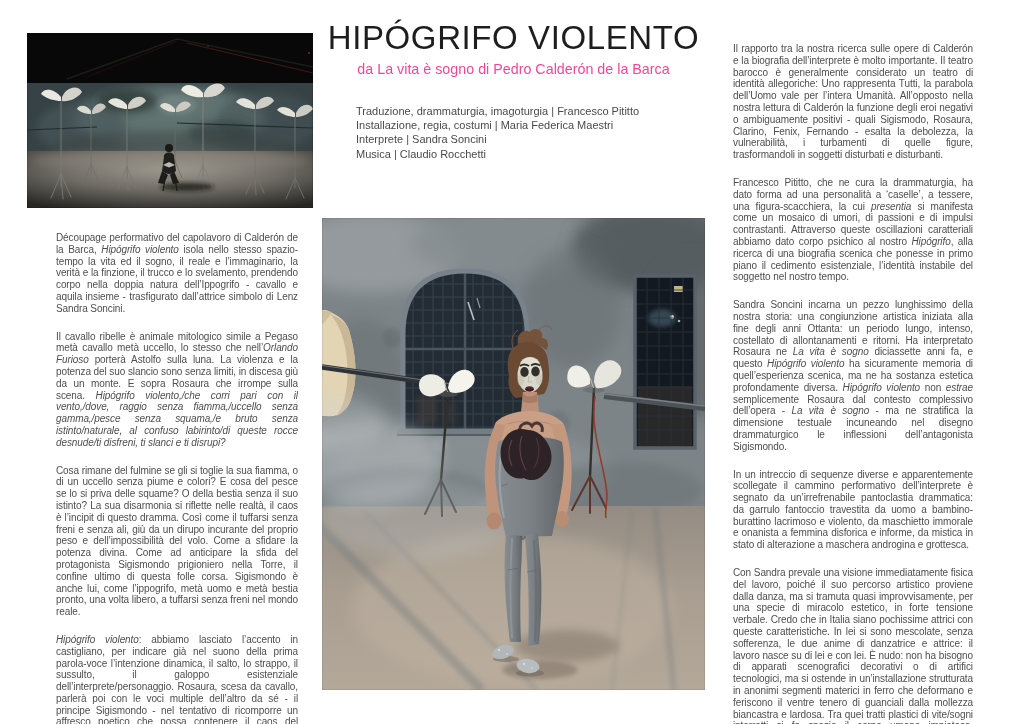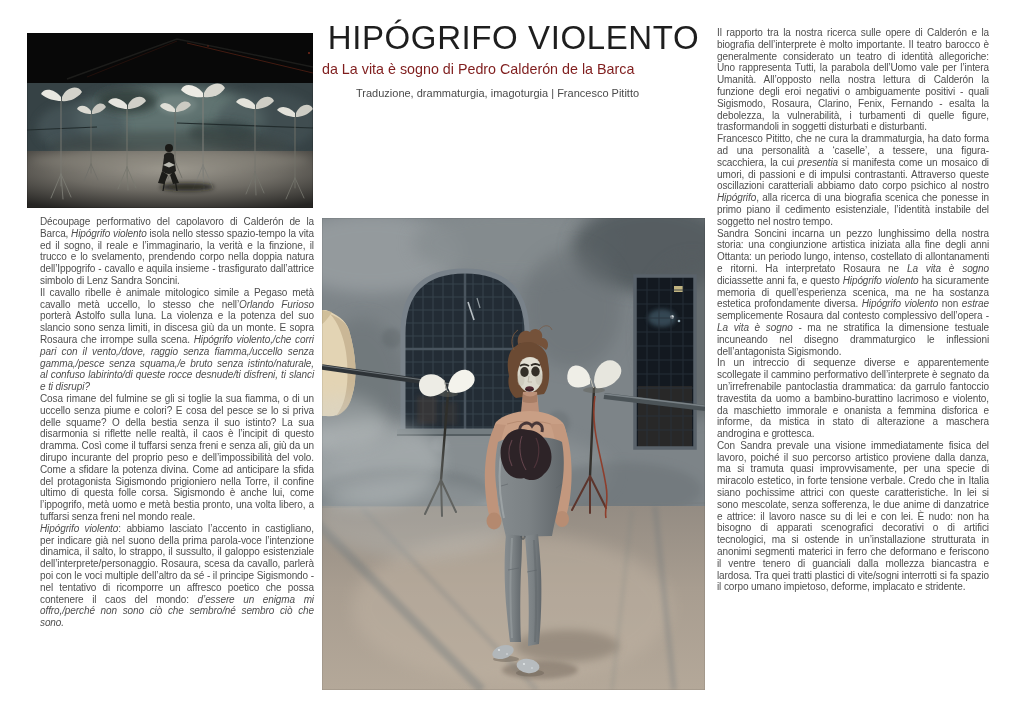--- a/index.html
+++ b/index.html
@@ -4,31 +4,31 @@
 <style>
   html,body{margin:0;padding:0;background:#e8e8e8;}
   .page{
     position:relative;width:1024px;height:724px;background:#fff;overflow:hidden;
     font-family:"Liberation Sans", sans-serif;margin:0 auto;
   }
   .photo{position:absolute;display:block;}
   .photo-left{left:27px;top:33px;width:286px;height:175px;}
   .photo-center{left:322px;top:218px;width:383px;height:472px;}
   .col{position:absolute;font-size:10px;line-height:11.8px;color:#4e4e4e;letter-spacing:-0.1px;}
-  .col p{margin:0;text-align:justify;text-justify:inter-word;}
+  .col p{margin:16px;text-align:justify;text-justify:inter-word;}
   .col i{font-style:italic;}
   .left-col{left:40px;top:216px;width:274px;}
   .right-col{left:717px;top:27px;width:272px;}
   .title-block{position:absolute;left:322px;top:20px;width:383px;}
   .title-block h1{
     margin:0;font-size:33px;font-weight:normal;letter-spacing:.6px;color:#1e1e1e;
     text-align:center;line-height:1.08;white-space:nowrap;
   }
-  .subtitle{margin-top:5px;font-size:14.3px;color:#7f1d1d;}
-  .credits{list-style:none;margin:9px 0 0;padding:0 0 0 34px;font-size:11px;line-height:14.3px;color:#4a4a4a;}
+  .subtitle{margin-top:5px;font-size:14.3px;color:#ec4899;text-align:center;}
+  .credits{list-style:none;margin:27px 0 0;padding:0 0 0 34px;font-size:11px;line-height:14.3px;color:#4a4a4a;}
 </style>
 </head>
 <body>
 
 <div class="page">
 
   <svg class="photo photo-left" viewBox="0 0 286 175" xmlns="http://www.w3.org/2000/svg">
     <defs>
       <filter id="lb2" x="-50%" y="-50%" width="200%" height="200%">
           <feGaussianBlur stdDeviation="2"></feGaussianBlur>
@@ -125,20 +125,23 @@
       <p><span>Il cavallo ribelle è animale mitologico simile a Pegaso metà cavallo metà uccello, lo stesso che nell’</span><i>Orlando Furioso</i><span> porterà Astolfo sulla luna. La violenza e la potenza del suo slancio sono senza limiti, in discesa giù da un monte. E sopra Rosaura che irrompe sulla scena. </span><i>Hipógrifo violento,/che corri pari con il vento,/dove, raggio senza fiamma,/uccello senza gamma,/pesce senza squama,/e bruto senza istinto/naturale, al confuso labirinto/di queste rocce desnude/ti disfreni, ti slanci e ti disrupi?</i></p>
       <p><span>Cosa rimane del fulmine se gli si toglie la sua fiamma, o di un uccello senza piume e colori? E cosa del pesce se lo si priva delle squame? O della bestia senza il suo istinto? La sua disarmonia si riflette nelle realtà, il caos è l’incipit di questo dramma. Così come il tuffarsi senza freni e senza ali, giù da un dirupo incurante del proprio peso e dell’impossibilità del volo. Come a sfidare la potenza divina. Come ad anticipare la sfida del protagonista Sigismondo prigioniero nella Torre, il confine ultimo di questa folle corsa. Sigismondo è anche lui, come l’ippogrifo, metà uomo e metà bestia pronto, una volta libero, a tuffarsi senza freni nel mondo reale.</span></p>
       <p><i>Hipógrifo violento</i><span>: abbiamo lasciato l’accento in castigliano, per indicare già nel suono della prima parola-voce l’intenzione dinamica, il salto, lo strappo, il sussulto, il galoppo esistenziale dell’interprete/personaggio. Rosaura, scesa da cavallo, parlerà poi con le voci multiple dell’altro da sé - il principe Sigismondo - nel tentativo di ricomporre un affresco poetico che possa contenere il caos del mondo: </span><i>d’essere un enigma mi offro,/perché non sono ciò che sembro/né sembro ciò che sono.</i></p>
     </div>
 
   <header class="title-block">
     <h1>HIPÓGRIFO VIOLENTO</h1>
     <div class="subtitle">da La vita è sogno di Pedro Calderón de la Barca</div>
     <ul class="credits">
         <li>Traduzione, drammaturgia, imagoturgia | Francesco Pititto</li>
+        <li>Installazione, regia, costumi | Maria Federica Maestri</li>
+        <li>Interprete | Sandra Soncini</li>
+        <li>Musica | Claudio Rocchetti</li>
       </ul>
   </header>
 
   <svg class="photo photo-center" viewBox="0 0 383 472" xmlns="http://www.w3.org/2000/svg">
     <defs>
       <filter id="cb2" x="-50%" y="-50%" width="200%" height="200%">
           <feGaussianBlur stdDeviation="2"></feGaussianBlur>
         </filter>
       <filter id="cb4" x="-50%" y="-50%" width="200%" height="200%">
           <feGaussianBlur stdDeviation="4"></feGaussianBlur>

